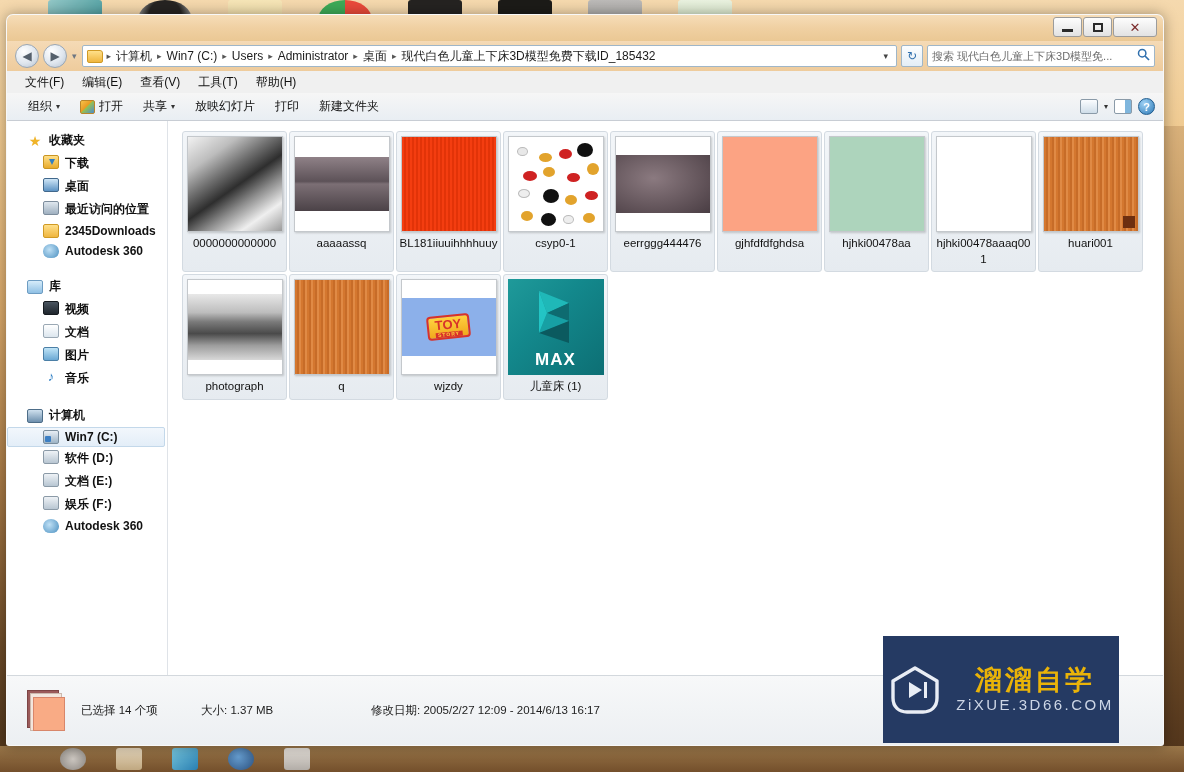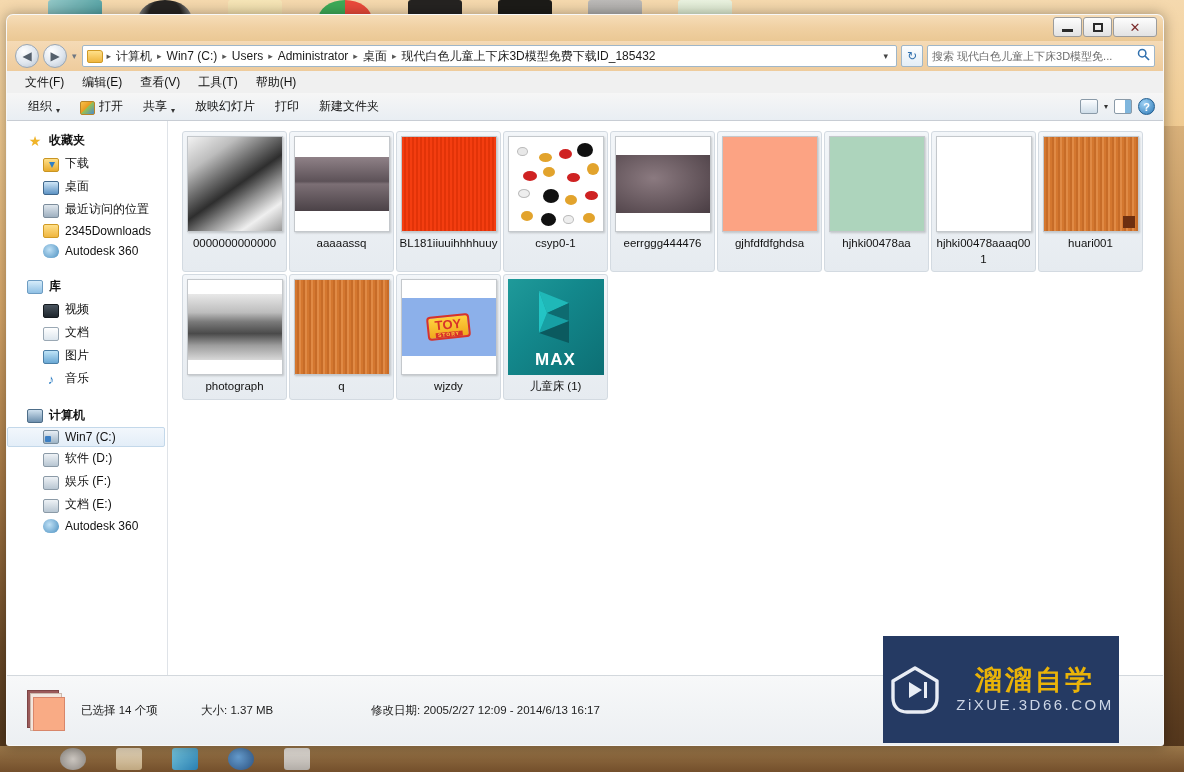--- a/index.html
+++ b/index.html
@@ -105,21 +105,21 @@
     background:#f0f0f0;font-size:12px;color:#111;
   }
   .menu-item { padding:2px 8px; cursor:pointer; border-radius:2px; }
 
   
   #toolbar {
     height:28px;flex:0 0 28px;display:flex;align-items:center;gap:2px;padding:0 8px 0 12px;
     background:linear-gradient(180deg,#f6f6f6,#e9eef3);
     border-bottom:1px solid #c8cdd4;font-size:12px;color:#111;
   }
-  .tbitem { padding:3px 9px;cursor:pointer;border-radius:2px;display:flex;align-items:flex-end;gap:4px;white-space:nowrap;}
+  .tbitem { padding:3px 9px;cursor:pointer;border-radius:2px;display:flex;align-items:center;gap:4px;white-space:nowrap;}
   .caret { font-size:8px; color:#333; }
   .open-icon {
     width:15px;height:14px;border-radius:2px;
     background:linear-gradient(135deg,#f7c34a 0%,#e89a22 45%,#9ac24a 46%,#4a8bd0 100%);
     border:1px solid #b8852a;
   }
   #toolbar-right { margin-left:auto; display:flex; align-items:center; gap:6px; }
   .viewicon {
     width:18px;height:15px;border:1px solid #8a9aa8;border-radius:2px;
     background:linear-gradient(180deg,#fbfdff,#cfdde9);cursor:pointer;
@@ -138,21 +138,21 @@
   
   #body-split { flex:1 1 auto; display:flex; min-height:0; background:#fff; }
   #nav-pane {
     width:161px;flex:0 0 161px;background:#fff;border-right:1px solid #dfe3e8;
     padding-top:8px;overflow:hidden;font-size:12px;color:#111;
   }
   .nav-group-head {
     display:flex;align-items:center;gap:6px;padding:3px 0 3px 20px;font-weight:bold;cursor:pointer;
   }
   .nav-row {
-    display:flex;align-items:flex-end;gap:6px;padding:3px 0 3px 36px;cursor:pointer;white-space:nowrap;
+    display:flex;align-items:flex-start;gap:6px;padding:3px 0 3px 36px;cursor:pointer;white-space:nowrap;font-weight:bold;
   }
   .nav-row.selected {
     background:linear-gradient(180deg,#f2f7fc,#e3eef8);
     border:1px solid #c3d8ea;border-radius:2px;
     padding:2px 0 2px 35px;margin-right:2px;
   }
   .nav-spacer { height:14px; }
   .ic { width:16px;height:14px;flex:0 0 16px;display:inline-block;border-radius:2px; }
   .ic-star { background:none;color:#f0b429;font-size:14px;line-height:14px;text-align:center; }
   .ic-dl { background:linear-gradient(180deg,#ffe08a,#e8ab2c);border:1px solid #c99522;position:relative;}
@@ -431,25 +431,25 @@
       <div class="nav-row selected">
         <span class="ic ic-hdd-sys"></span>
         <span>Win7 (C:)</span>
       </div>
       <div class="nav-row">
         <span class="ic ic-hdd"></span>
         <span>软件 (D:)</span>
       </div>
       <div class="nav-row">
         <span class="ic ic-hdd"></span>
+        <span>文档 (E:)</span>
+      </div>
+      <div class="nav-row">
+        <span class="ic ic-hdd"></span>
         <span>娱乐 (F:)</span>
-      </div>
-      <div class="nav-row">
-        <span class="ic ic-hdd"></span>
-        <span>文档 (E:)</span>
       </div>
       <div class="nav-row">
         <span class="ic ic-cloud"></span>
         <span>Autodesk 360</span>
       </div>
 
       <div class="nav-spacer"></div>
 
     </div>
 

